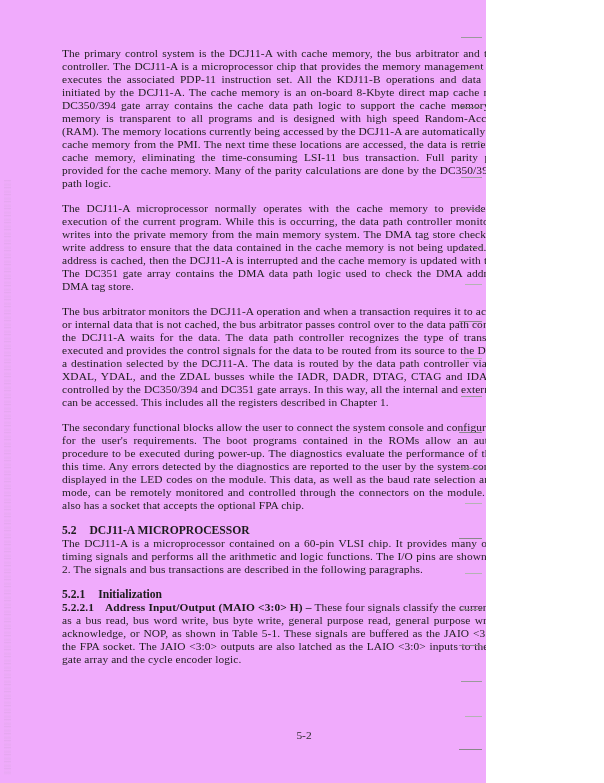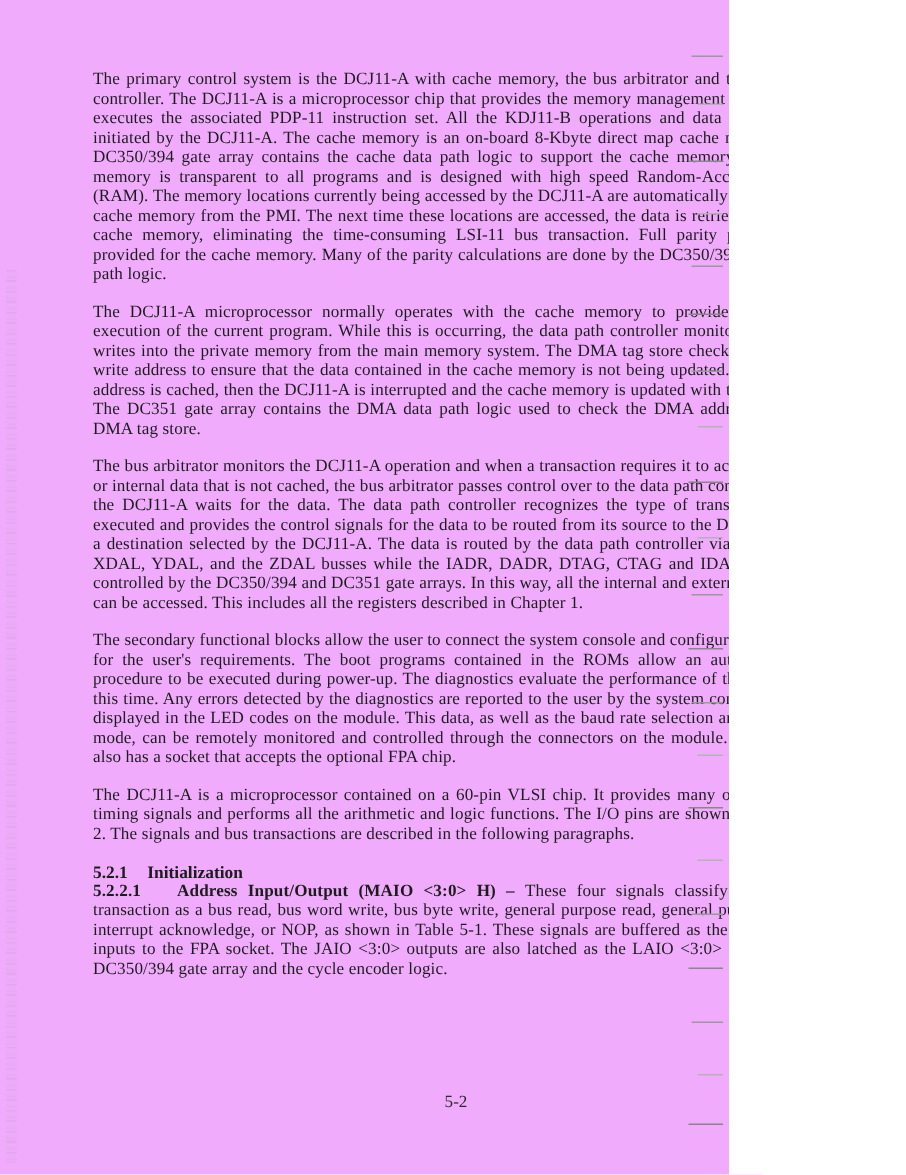--- a/index.html
+++ b/index.html
@@ -54,21 +54,21 @@
     text-align: left;
   }
   .heading .sec-num {
     display: inline-block;
     margin-right: 13px;
   }
   .runin-lead {
     font-weight: bold;
   }
   .runin-lead .sec-num {
-    margin-right: 24px;
+    margin-right: 11px;
   }
   .footer {
     position: absolute;
     left: 62px;
     top: 729px;
     width: 484px;
     text-align: center;
     font-size: 11.4px;
     line-height: 13px;
     color: #2a2a2a;
@@ -88,20 +88,21 @@
 <body>
 
 <div class="page">
   <div class="left-noise"></div>
 
   <div class="content" id="doc-content">
       <p>The primary control system is the DCJ11-A with cache memory, the bus arbitrator and the data path controller. The DCJ11-A is a microprocessor chip that provides the memory management function and executes the associated PDP-11 instruction set. All the KDJ11-B operations and data transfers are initiated by the DCJ11-A. The cache memory is an on-board 8-Kbyte direct map cache memory. The DC350/394 gate array contains the cache data path logic to support the cache memory. The cache memory is transparent to all programs and is designed with high speed Random-Access Memory (RAM). The memory locations currently being accessed by the DCJ11-A are automatically stored in the cache memory from the PMI. The next time these locations are accessed, the data is retrieved from the cache memory, eliminating the time-consuming LSI-11 bus transaction. Full parity protection is provided for the cache memory. Many of the parity calculations are done by the DC350/394 cache data path logic.</p>
       <p>The DCJ11-A microprocessor normally operates with the cache memory to provide high speed execution of the current program. While this is occurring, the data path controller monitors the DMA writes into the private memory from the main memory system. The DMA tag store checks each DMA write address to ensure that the data contained in the cache memory is not being updated. If the DMA address is cached, then the DCJ11-A is interrupted and the cache memory is updated with the new data. The DC351 gate array contains the DMA data path logic used to check the DMA address with the DMA tag store.</p>
       <p>The bus arbitrator monitors the DCJ11-A operation and when a transaction requires it to access external or internal data that is not cached, the bus arbitrator passes control over to the data path controller while the DCJ11-A waits for the data. The data path controller recognizes the type of transaction being executed and provides the control signals for the data to be routed from its source to the DCJ11-A or to a destination selected by the DCJ11-A. The data is routed by the data path controller via the MDAL, XDAL, YDAL, and the ZDAL busses while the IADR, DADR, DTAG, CTAG and IDAT busses are controlled by the DC350/394 and DC351 gate arrays. In this way, all the internal and external addresses can be accessed. This includes all the registers described in Chapter 1.</p>
       <p>The secondary functional blocks allow the user to connect the system console and configure the module for the user's requirements. The boot programs contained in the ROMs allow an automatic boot procedure to be executed during power-up. The diagnostics evaluate the performance of the module at this time. Any errors detected by the diagnostics are reported to the user by the system console and are displayed in the LED codes on the module. This data, as well as the baud rate selection and the dialog mode, can be remotely monitored and controlled through the connectors on the module. The module also has a socket that accepts the optional FPA chip.</p>
+      <h2 class="heading"><span class="sec-num">5.2</span><span>DCJ11-A MICROPROCESSOR</span></h2>
       <p>The DCJ11-A is a microprocessor contained on a 60-pin VLSI chip. It provides many of the system timing signals and performs all the arithmetic and logic functions. The I/O pins are shown in Figure 5-2. The signals and bus transactions are described in the following paragraphs.</p>
       <h3 class="heading"><span class="sec-num">5.2.1</span><span>Initialization</span></h3>
       <p><span class="runin-lead"><span class="sec-num">5.2.2.1</span>Address Input/Output (MAIO &lt;3:0&gt; H) – </span><span>These four signals classify the current transaction as a bus read, bus word write, bus byte write, general purpose read, general purpose write, interrupt acknowledge, or NOP, as shown in Table 5-1. These signals are buffered as the JAIO &lt;3:0&gt; inputs to the FPA socket. The JAIO &lt;3:0&gt; outputs are also latched as the LAIO &lt;3:0&gt; inputs to the DC350/394 gate array and the cycle encoder logic.</span></p>
     </div>
 
   <div class="footer">5-2</div>
 
   <div id="edge-marks">
       <div class="edge-mark" style="top: 37px;"></div>
       <div class="edge-mark" style="top: 69px;"></div>

